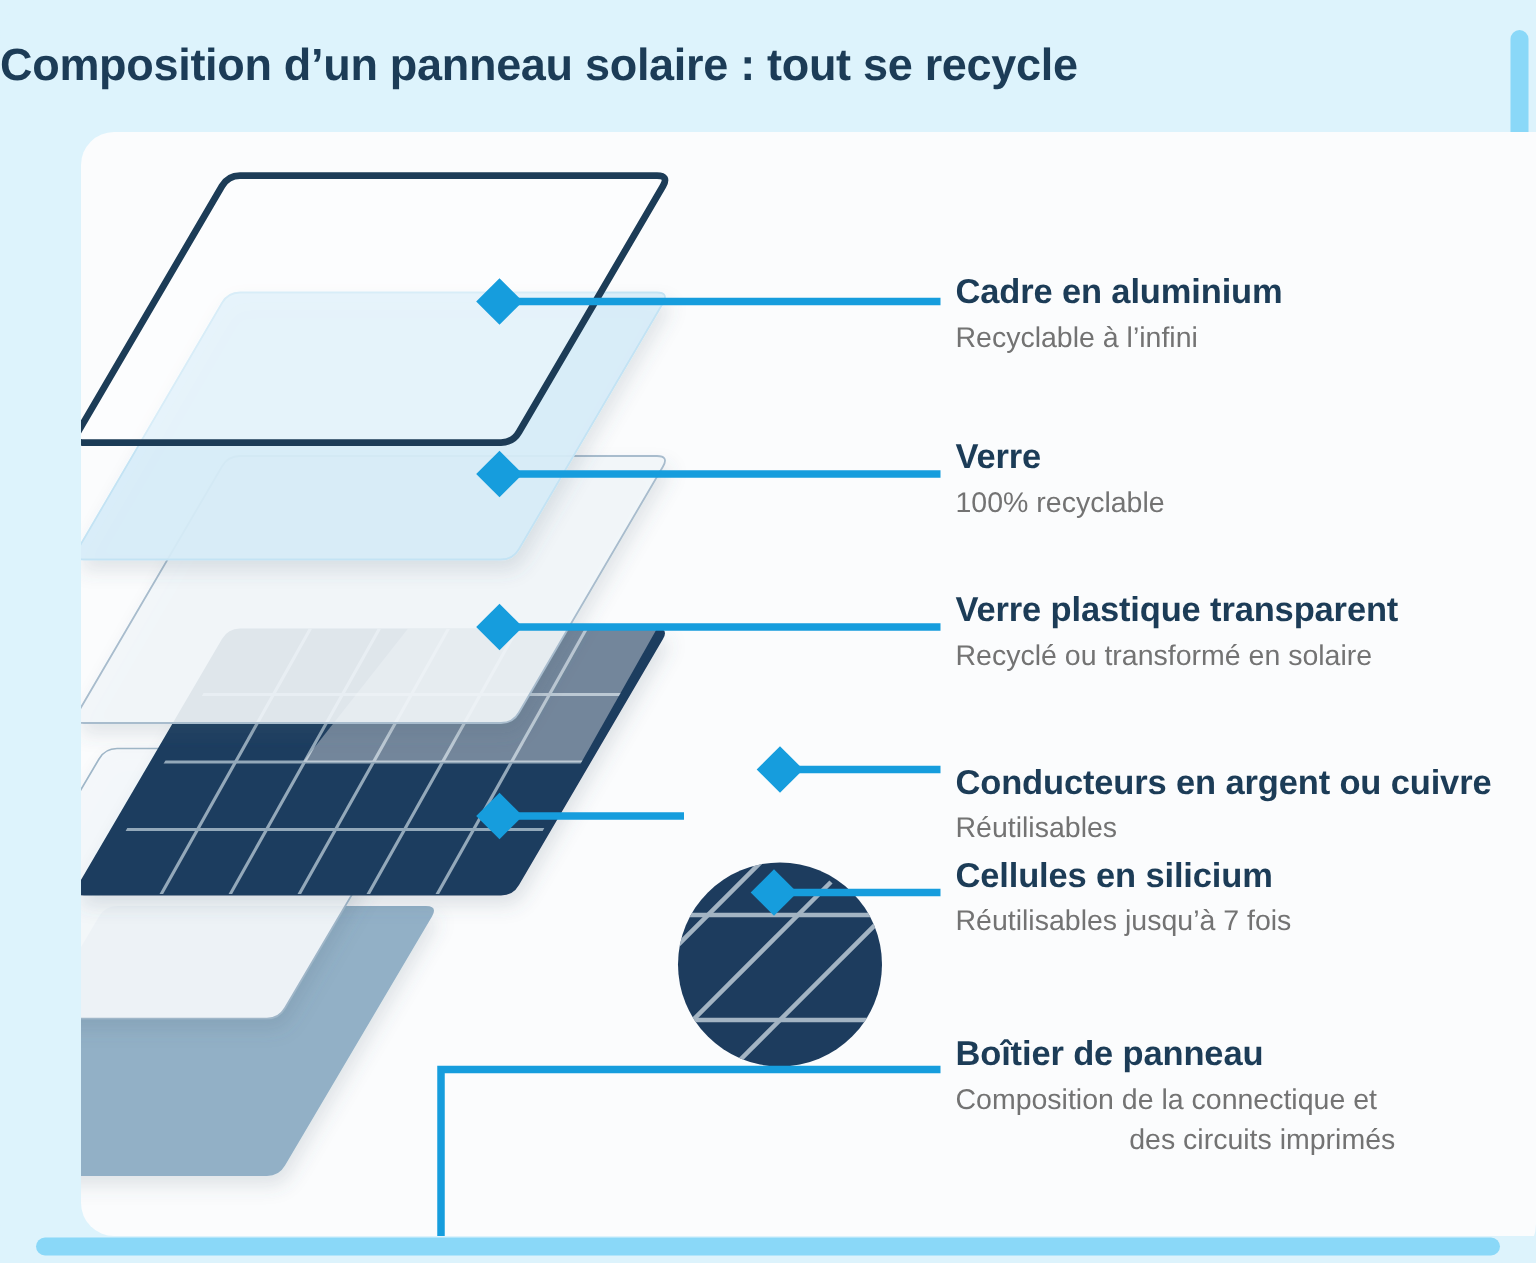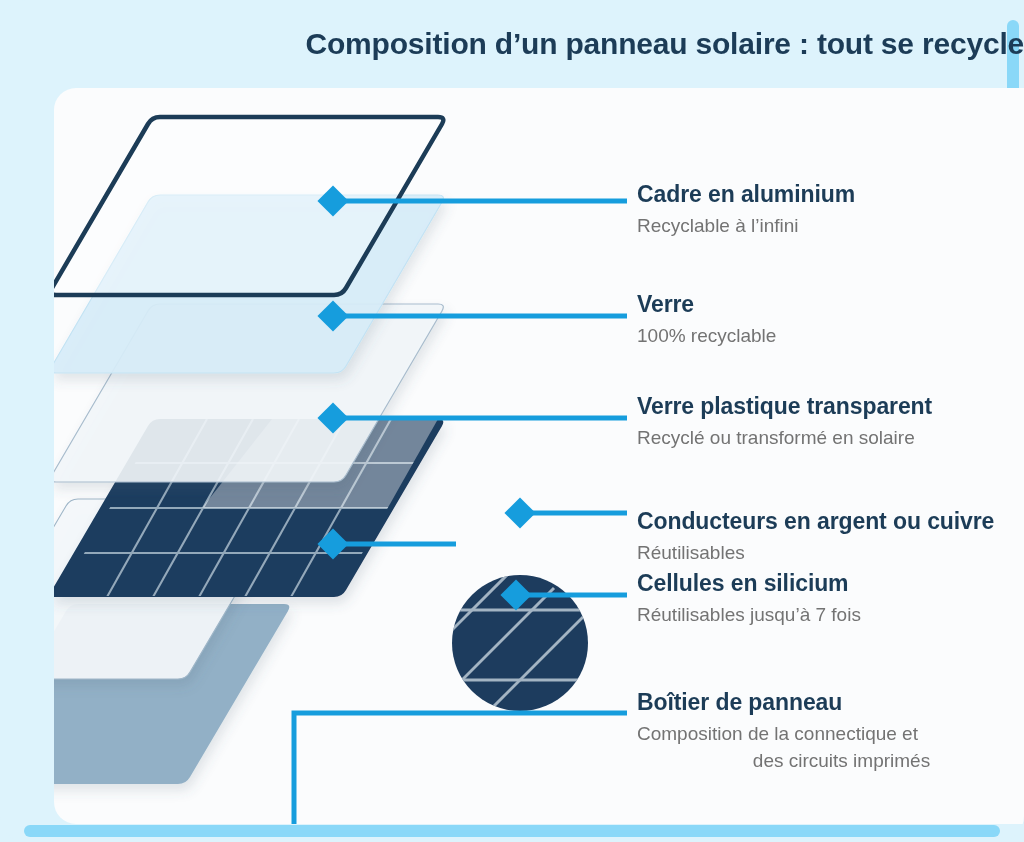--- a/index.html
+++ b/index.html
@@ -41,21 +41,21 @@
     width: 976px; height: 12px;
     background: #8ad8f8;
     border-radius: 6px;
   }
 
   
   #title {
     position: absolute;
     left: 0; top: 27px;
     width: 1024px;
-    text-align: right;
+    text-align: left;
     font-size: 30px;
     font-weight: bold;
     color: #1c3c57;
     letter-spacing: -0.2px;
   }
 
   
   #card {
     position: absolute;
     left: 14px; top: 88px;

